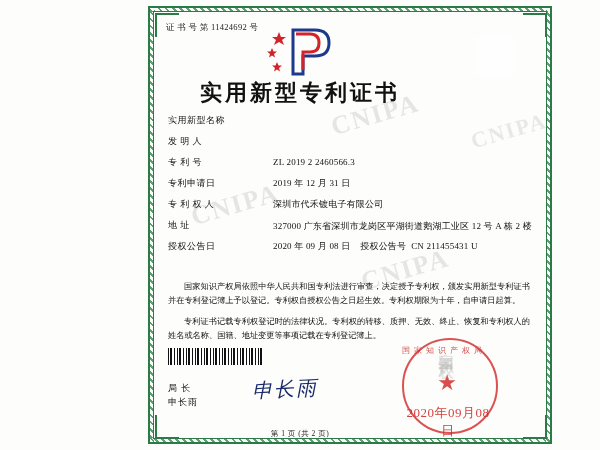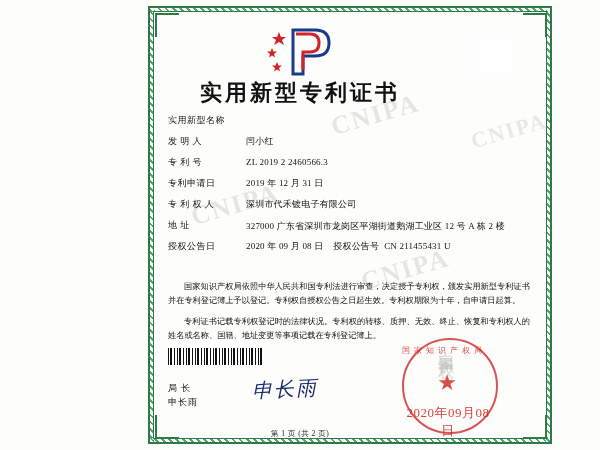--- a/index.html
+++ b/index.html
@@ -157,20 +157,21 @@
     left: 168px;
     top: 114px;
     width: 364px;
     font-size: 9px;
     color: #111;
     line-height: 1.55;
   }
   .field-row {
     display: flex;
     margin-bottom: 7px;
+    gap: 27px;
   }
   .field-label {
     flex: 0 0 78px;
     letter-spacing: 0.5px;
     white-space: nowrap;
   }
   .field-value {
     flex: 1 1 auto;
     letter-spacing: 0.2px;
   }
@@ -311,20 +312,21 @@
 <div class="page">
 
   <div class="border-pattern"></div>
   <div class="border-outer"></div>
   <div class="border-inner"></div>
   <div class="corner tl"></div>
   <div class="corner tr"></div>
   <div class="corner bl"></div>
   <div class="corner br"></div>
 
+  <div class="cert-no">证 书 号 第 11424692 号</div>
 
   <div class="qr-wrap">
     <div class="qr"></div>
   </div>
 
   <div class="logo">
     <svg width="74" height="52" viewBox="0 0 74 52" aria-hidden="true">
       <path d="M30 4 L52 4 Q66 4 66 17 Q66 30 52 30 L40 30 L40 48 L30 48 Z" fill="none" stroke="#1b3a8c" stroke-width="3"></path>
       <path d="M33 8 L47 8 Q56 8 56 17 Q56 26 47 26 L40 26 L40 44" fill="none" stroke="#d2232a" stroke-width="3"></path>
       <polygon points="16,6 18,11 23,11 19,14 21,19 16,16 11,19 13,14 9,11 14,11" fill="#d2232a"></polygon>
@@ -341,21 +343,20 @@
     <div class="wm-text wm3">CNIPA</div>
   </div>
   <div class="side-wm" style="left:470px; top:118px;">CNIPA</div>
 
   <div class="fields">
     <div class="field-row">
       <div class="field-label">实用新型名称</div>
     </div>
     <div class="field-row">
       <div class="field-label">发 明 人</div>
-      <div class="field-value">闫小红</div>
     </div>
     <div class="field-row">
       <div class="field-label">专 利 号</div>
       <div class="field-value">ZL 2019 2 2460566.3</div>
     </div>
     <div class="field-row">
       <div class="field-label">专利申请日</div>
       <div class="field-value">2019 年 12 月 31 日</div>
     </div>
     <div class="field-row">

